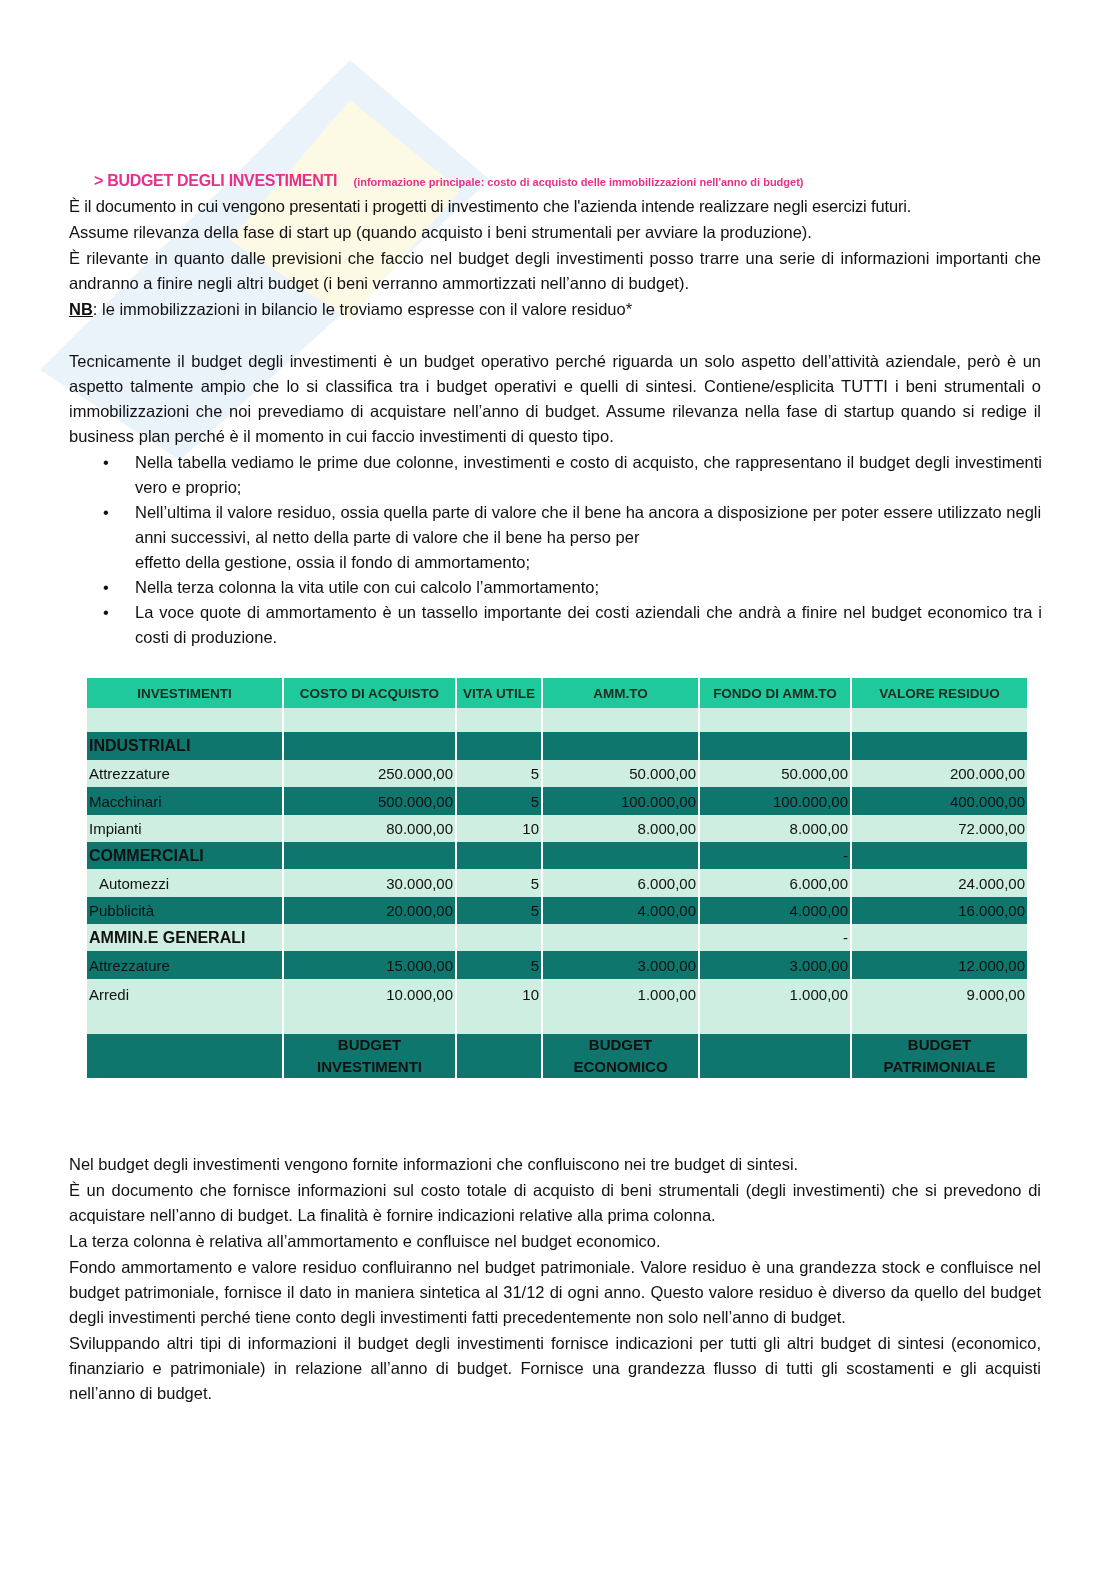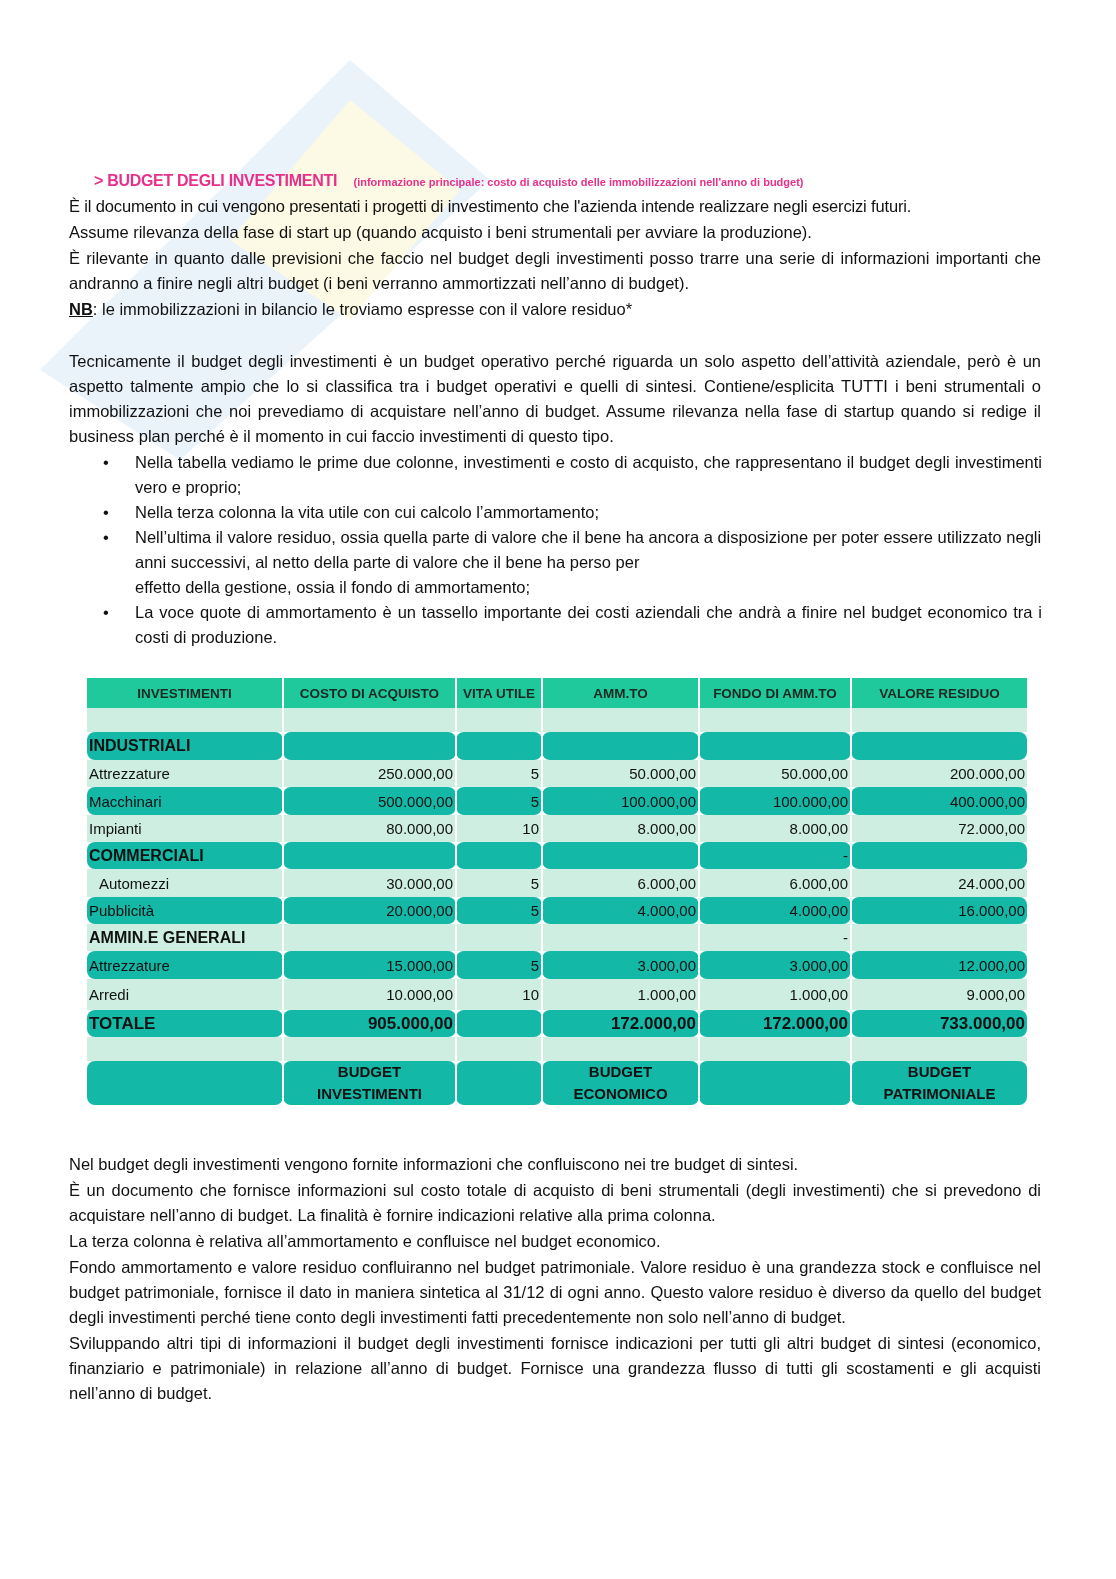--- a/index.html
+++ b/index.html
@@ -16,21 +16,21 @@
   .gap { height:25px; }
   .nb { font-weight:bold; text-decoration:underline; }
   ul { margin:0; padding:0 0 0 67px; list-style:none; }
   ul li { font-size:16.5px; line-height:25px; position:relative; text-align:justify; }
   ul li::before { content:"•"; position:absolute; left:-32px; top:0; }
   table { position:absolute; left:87px; top:678px; border-collapse:collapse;
           font-family:"Liberation Sans", sans-serif; }
   td, th { border-left:2px solid #ffffff; padding:0 2px; font-size:15px; white-space:nowrap; }
   th { background:#1fc99b; height:30px; font-size:13.5px; font-weight:bold; color:#1a2a22; text-align:center; }
   tr.a td { background:#cdeee0; }
-  tr.b td { background:#14b8a6;border-radius:8px; }
+  tr.b td { background:#0f766e; }
   td.num { text-align:right; }
   td.cat { font-weight:bold; font-size:16px; }
   td.tot { font-weight:bold; font-size:17px; }
   td.foot { text-align:center; font-weight:bold; font-size:15px; line-height:22px; }
   .bottom { position:absolute; left:68px; top:1151px; width:974px; }
 </style>
 </head>
 <body>
 
 <svg class="watermark" viewBox="0 0 480 420">
@@ -44,22 +44,22 @@
     <span class="title-sub">(informazione principale: costo di acquisto delle immobilizzazioni nell'anno di budget)</span>
   </div>
   <p class="just" style="letter-spacing:-0.15px">È il documento in cui vengono presentati i progetti di investimento che l'azienda intende realizzare negli esercizi futuri.</p>
   <p>Assume rilevanza della fase di start up (quando acquisto i beni strumentali per avviare la produzione).</p>
   <p class="just">È rilevante in quanto dalle previsioni che faccio nel budget degli investimenti posso trarre una serie di informazioni importanti che andranno a finire negli altri budget (i beni verranno ammortizzati nell’anno di budget).</p>
   <p><span class="nb">NB</span><span>: le immobilizzazioni in bilancio le troviamo espresse con il valore residuo*</span></p>
   <div class="gap"></div>
   <p class="just">Tecnicamente il budget degli investimenti è un budget operativo perché riguarda un solo aspetto dell’attività aziendale, però è un aspetto talmente ampio che lo si classifica tra i budget operativi e quelli di sintesi. Contiene/esplicita TUTTI i beni strumentali o immobilizzazioni che noi prevediamo di acquistare nell’anno di budget. Assume rilevanza nella fase di startup quando si redige il business plan perché è il momento in cui faccio investimenti di questo tipo.</p>
   <ul>
     <li>Nella tabella vediamo le prime due colonne, investimenti e costo di acquisto, che rappresentano il budget degli investimenti vero e proprio;</li>
+    <li style="text-align:left"><span>Nell’ultima il valore residuo, ossia quella parte di valore che il bene ha ancora a disposizione per poter essere utilizzato negli anni successivi, al netto della parte di valore che il bene ha perso per</span><br><span>effetto della gestione, ossia il fondo di ammortamento;</span></li>
     <li>Nella terza colonna la vita utile con cui calcolo l’ammortamento;</li>
-    <li style="text-align:left"><span>Nell’ultima il valore residuo, ossia quella parte di valore che il bene ha ancora a disposizione per poter essere utilizzato negli anni successivi, al netto della parte di valore che il bene ha perso per</span><br><span>effetto della gestione, ossia il fondo di ammortamento;</span></li>
     <li>La voce quote di ammortamento è un tassello importante dei costi aziendali che andrà a finire nel budget economico tra i costi di produzione.</li>
   </ul>
 </div>
 
 <table>
   <colgroup>
     <col style="width:196px">
       <col style="width:173px">
       <col style="width:86px">
     <col style="width:157px">
@@ -158,28 +158,20 @@
         <td class="num">12.000,00</td>
       </tr>
       <tr class="a" style="height: 31px;">
         <td style="border-left: none;">Arredi</td>
         <td class="num">10.000,00</td>
         <td class="num">10</td>
         <td class="num">1.000,00</td>
         <td class="num">1.000,00</td>
         <td class="num">9.000,00</td>
       </tr>
-      <tr class="b" style="height: 27px;">
-        <td class="tot" style="border-left: none;">TOTALE</td>
-        <td class="num tot">905.000,00</td>
-        <td class="num tot"></td>
-        <td class="num tot">172.000,00</td>
-        <td class="num tot">172.000,00</td>
-        <td class="num tot">733.000,00</td>
-      </tr>
       <tr class="a" style="height: 24px;">
         <td style="border-left: none;"></td>
         <td class="num"></td>
         <td class="num"></td>
         <td class="num"></td>
         <td class="num"></td>
         <td class="num"></td>
       </tr>
       <tr class="b" style="height: 40px;">
         <td class="foot" style="border-left: none;"></td>

